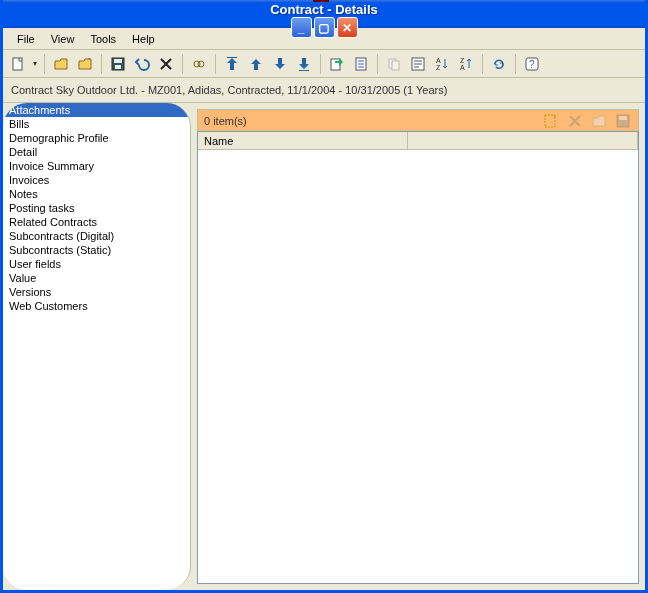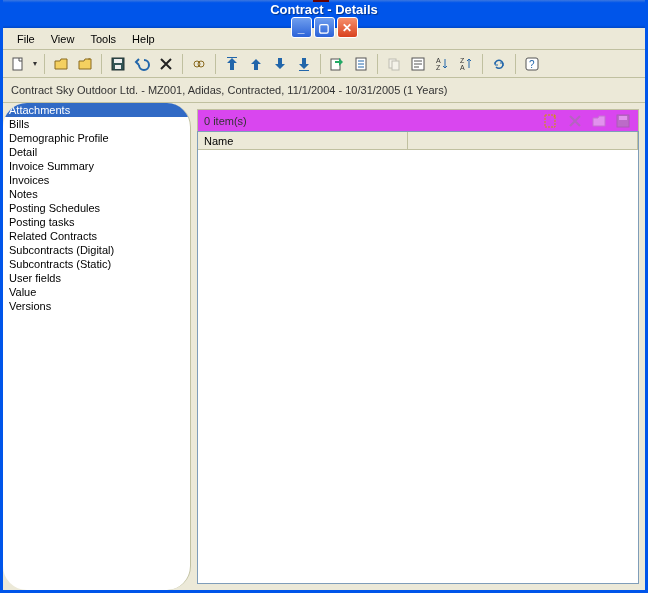--- a/index.html
+++ b/index.html
@@ -83,21 +83,21 @@
   }
   .sbitem { padding: 1px 6px; cursor:default; white-space:nowrap;}
   .sbitem.selected { background:#316ac5; color:#fff; }
   .main {
     flex:1; display:flex; flex-direction:column;
     padding:6px;
     min-width:0;
   }
   .mainhead {
     height:22px; display:flex; align-items:center;
-    background:#d946ef;
+    background:#fdba74;
     border:1px solid #c0c0a0; border-bottom:none;
     padding:0 6px;
   }
   .mainhead .status { flex:1; color:#333;}
   .mainhead .hbuttons { display:flex; gap:6px;}
   .hbtn { width:18px; height:18px; display:flex; align-items:center; justify-content:center; }
   .hbtn svg{width:16px;height:16px;}
   .disabled { opacity:.45; }
   .listbox {
     flex:1; background:#fff; border:1px solid #7f9db9;
@@ -273,28 +273,28 @@
 
 <div class="content">
   <div class="sidebar" id="sidebar">
       <div class="sbitem selected">Attachments</div>
       <div class="sbitem">Bills</div>
       <div class="sbitem">Demographic Profile</div>
       <div class="sbitem">Detail</div>
       <div class="sbitem">Invoice Summary</div>
       <div class="sbitem">Invoices</div>
       <div class="sbitem">Notes</div>
-      <div class="sbitem">Posting Schedules</div>
       <div class="sbitem">Posting tasks</div>
       <div class="sbitem">Related Contracts</div>
       <div class="sbitem">Subcontracts (Digital)</div>
       <div class="sbitem">Subcontracts (Static)</div>
       <div class="sbitem">User fields</div>
       <div class="sbitem">Value</div>
       <div class="sbitem">Versions</div>
+      <div class="sbitem">Web Customers</div>
     </div>
   <div class="main">
     <div class="mainhead">
       <div class="status">0 item(s)</div>
       <div class="hbuttons">
         <div class="hbtn">
             <svg viewBox="0 0 16 16">
               <rect x="2" y="2" width="10" height="12" fill="none" stroke="#c90" stroke-dasharray="2 1"></rect>
               <text x="10" y="7" font-size="8" fill="#c90">*</text>
             </svg>

